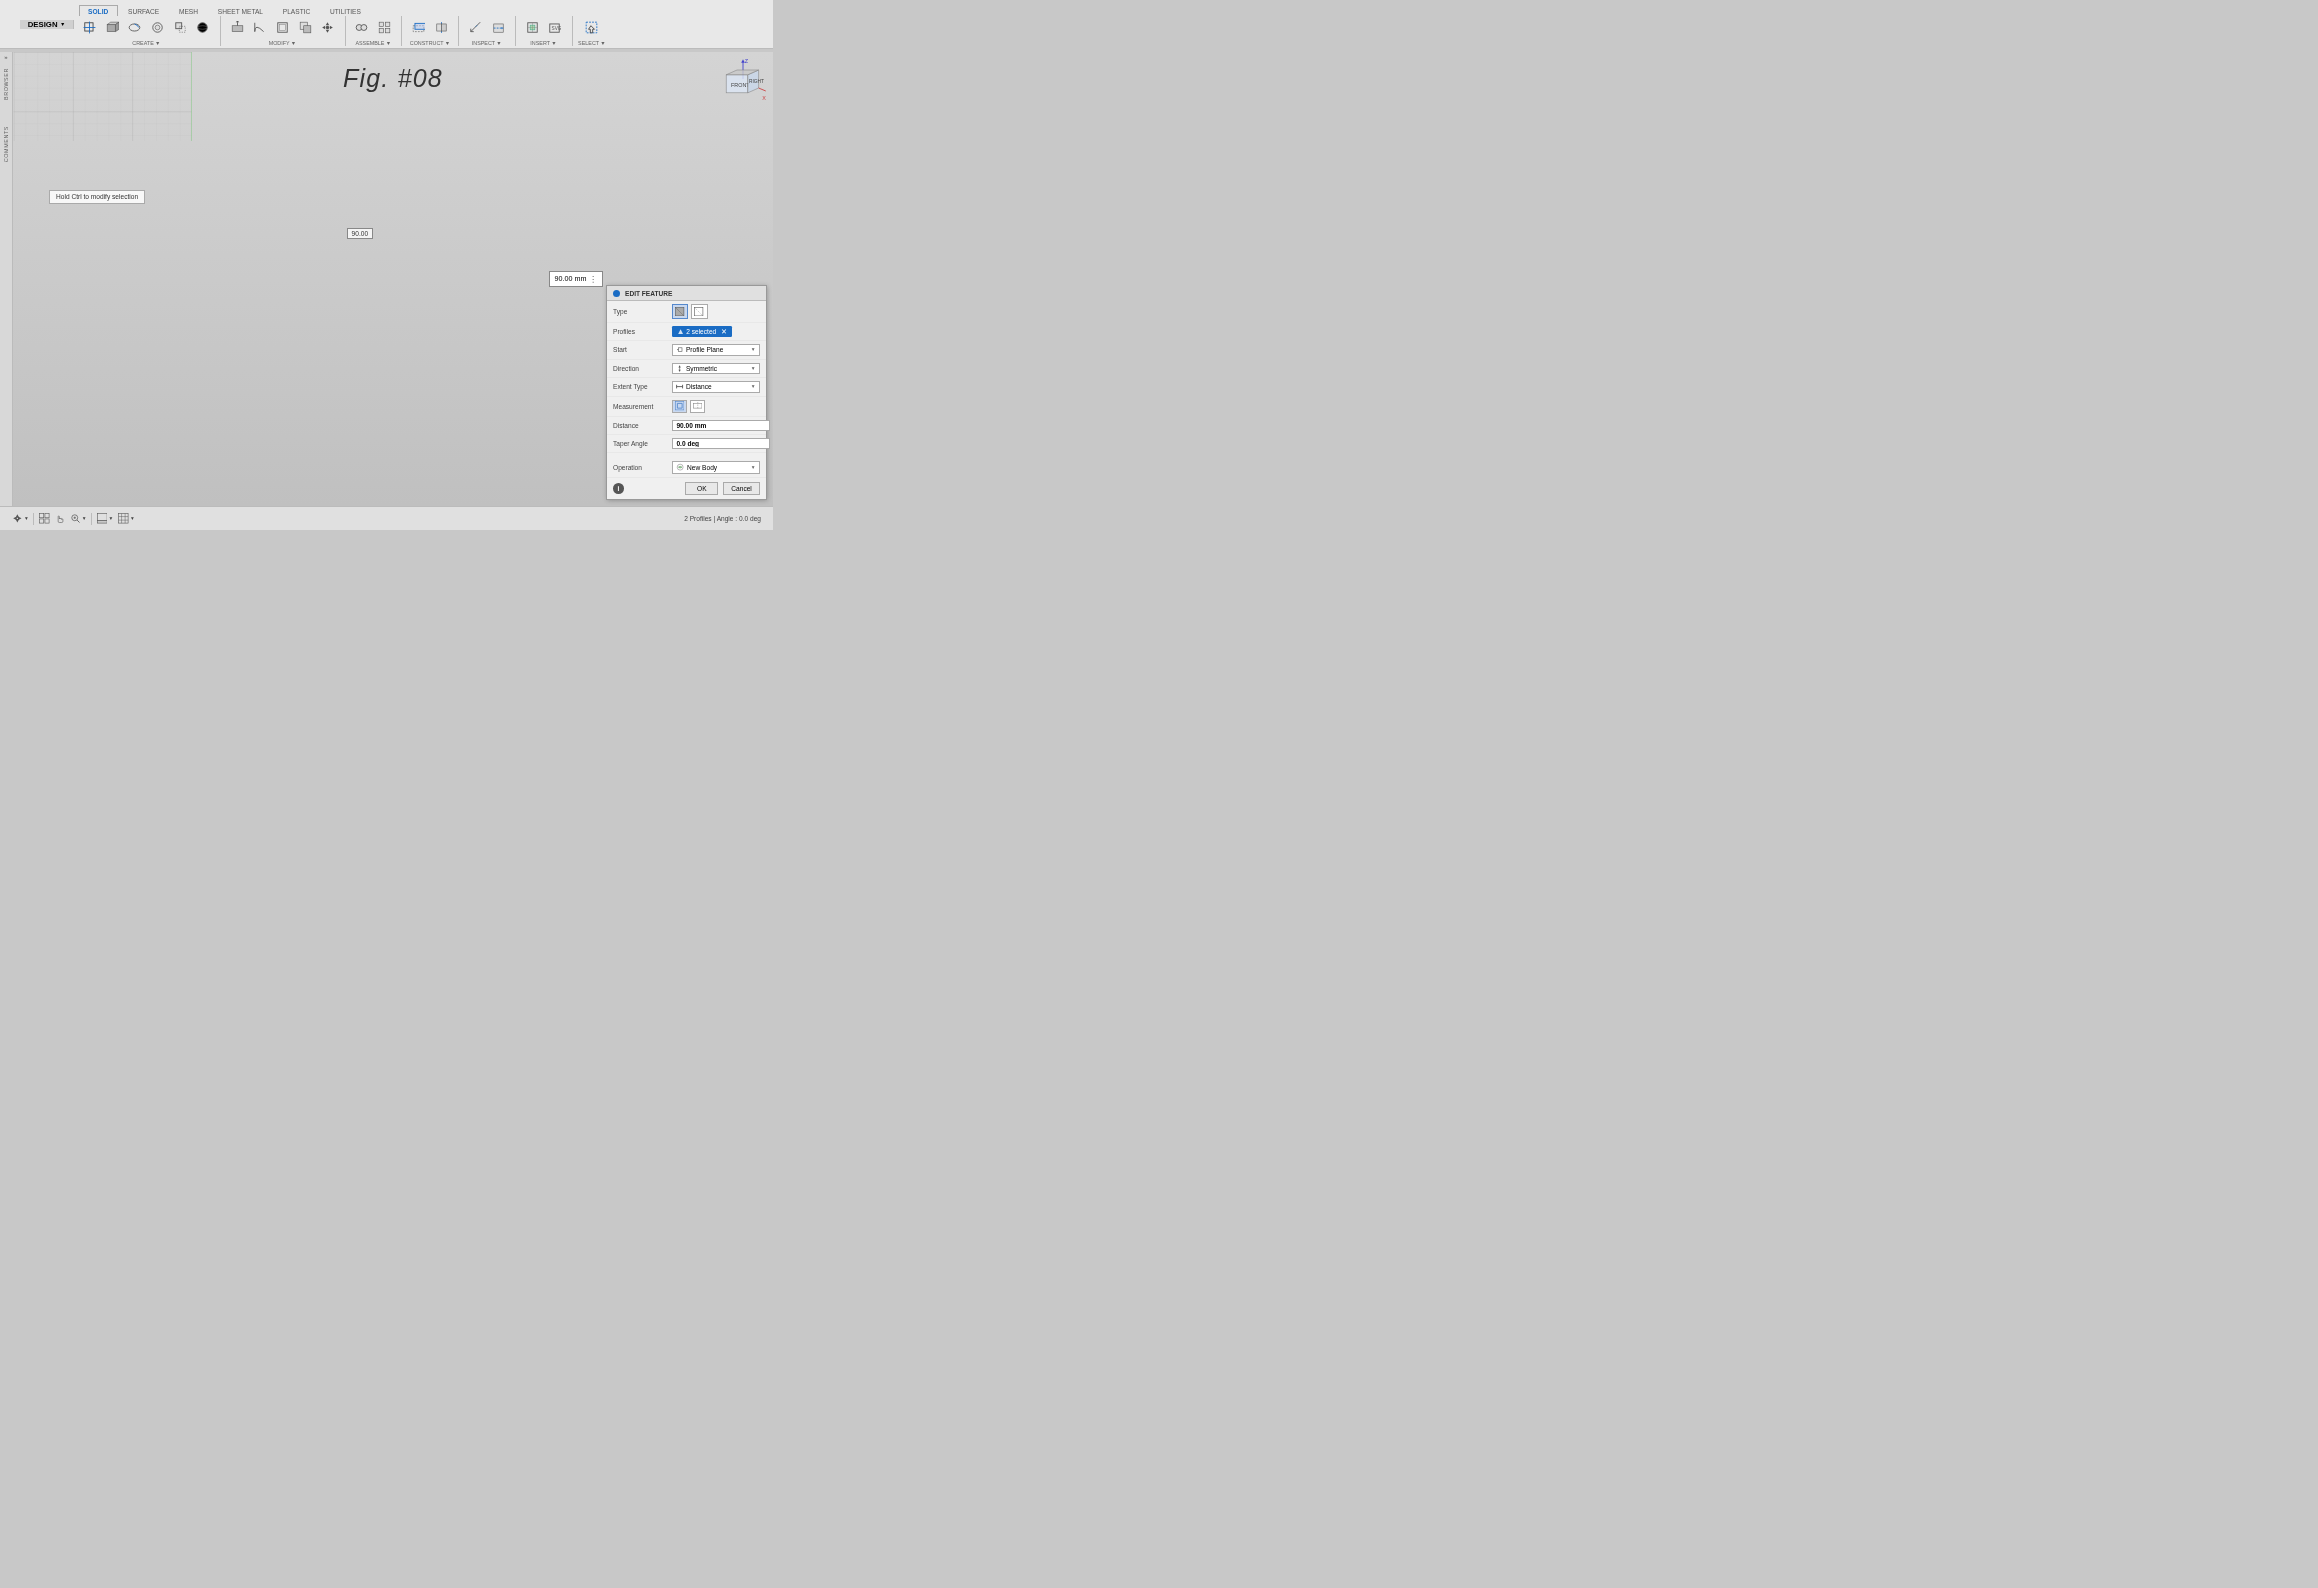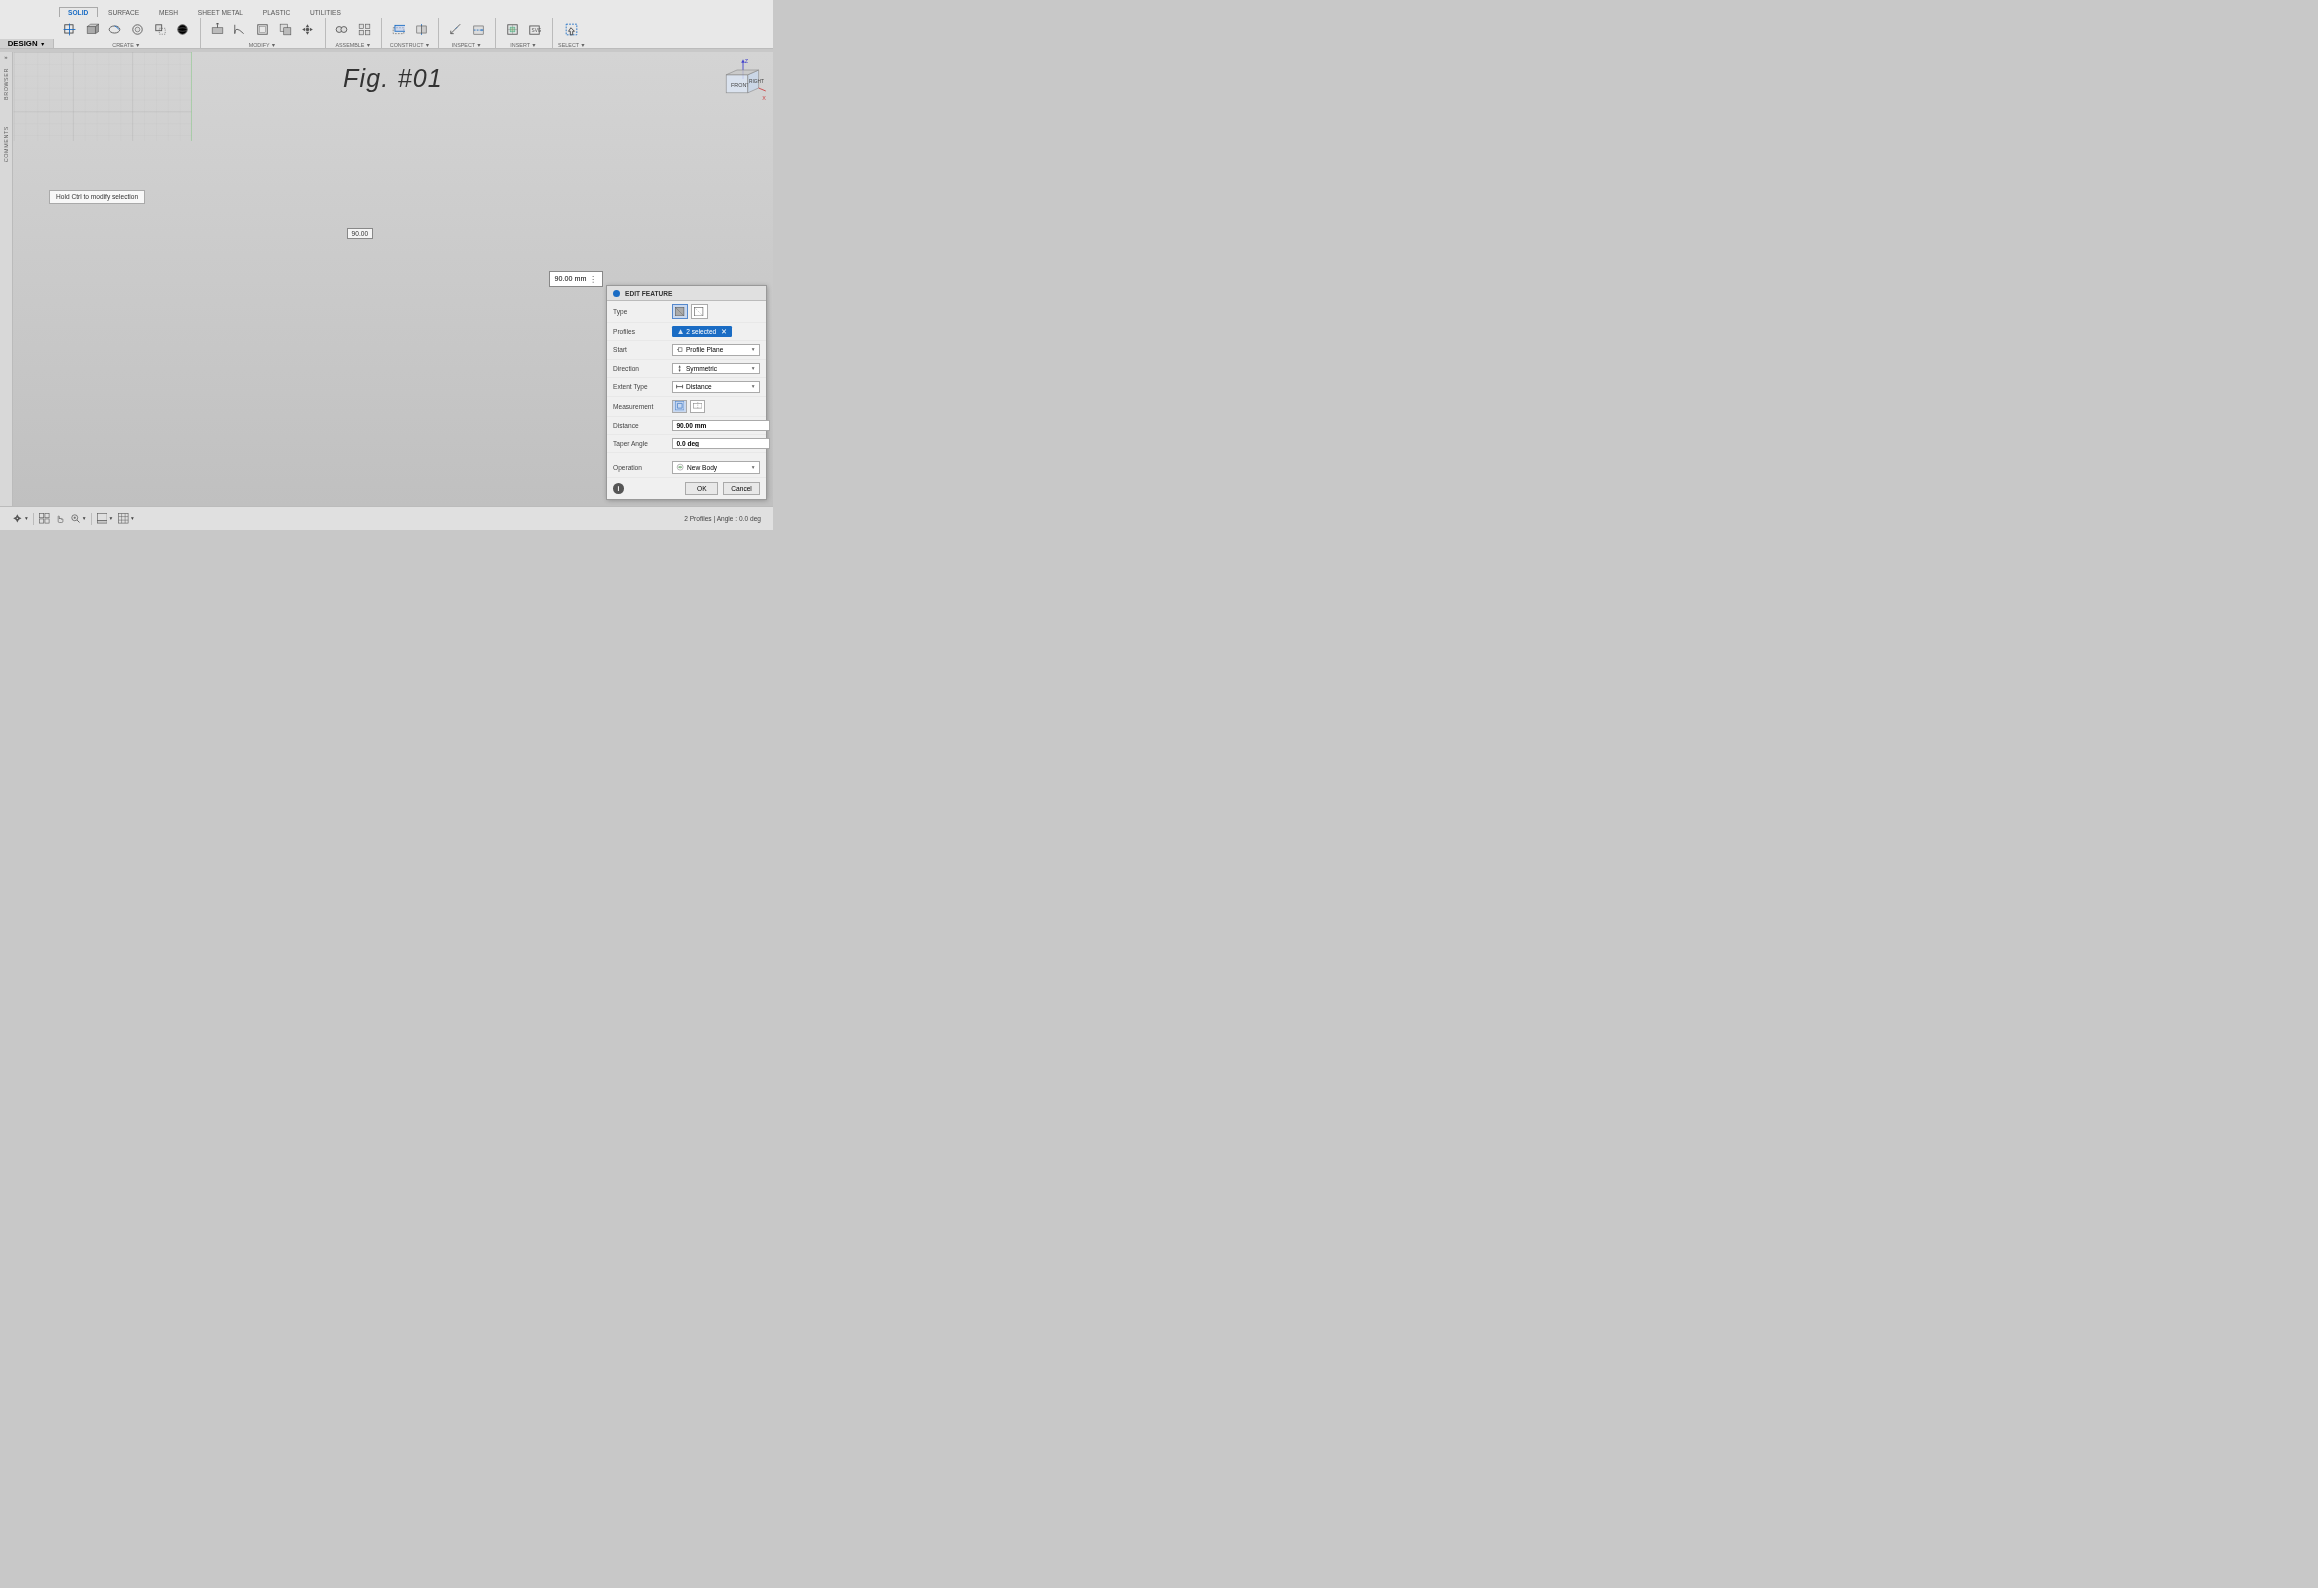--- a/index.html
+++ b/index.html
@@ -14,21 +14,22 @@
     }
 
     
     #toolbar {
       position: absolute;
       top: 0; left: 0; right: 0;
       height: 49px;
       background: #e8e8e8;
       border-bottom: 0.6px solid #bbb;
       display: flex;
-      align-items: flex-end;
+      align-items: center;
+      padding-left: 20px;
     }
 
     #design-btn {
       display: flex;
       align-items: center;
       padding: 0 7.2px;
       background: #d0d0d0;
       border-right: 0.6px solid #bbb;
       font-size: 7.8px;
       font-weight: bold;
@@ -716,21 +717,21 @@
         <stop offset="60%" stop-color="#555"></stop>
         <stop offset="100%" stop-color="#333"></stop>
       </radialGradient>
       <radialGradient id="innerGrad" cx="50%" cy="50%" r="50%">
         <stop offset="0%" stop-color="#6688aa"></stop>
         <stop offset="100%" stop-color="#334455"></stop>
       </radialGradient>
     </defs>
   </svg>
 
-  <div id="fig-title">Fig.  #01</div>
+  <div id="fig-title">Fig.  #08</div>
 
   <div id="tooltip">Hold Ctrl to modify selection</div>
 
   <div id="dim-label">
     <span>90.00</span>
   </div>
 
   <div id="view-cube">
     <svg width="48" height="48" viewBox="0 0 80 80" style="font-size:11px">
 

